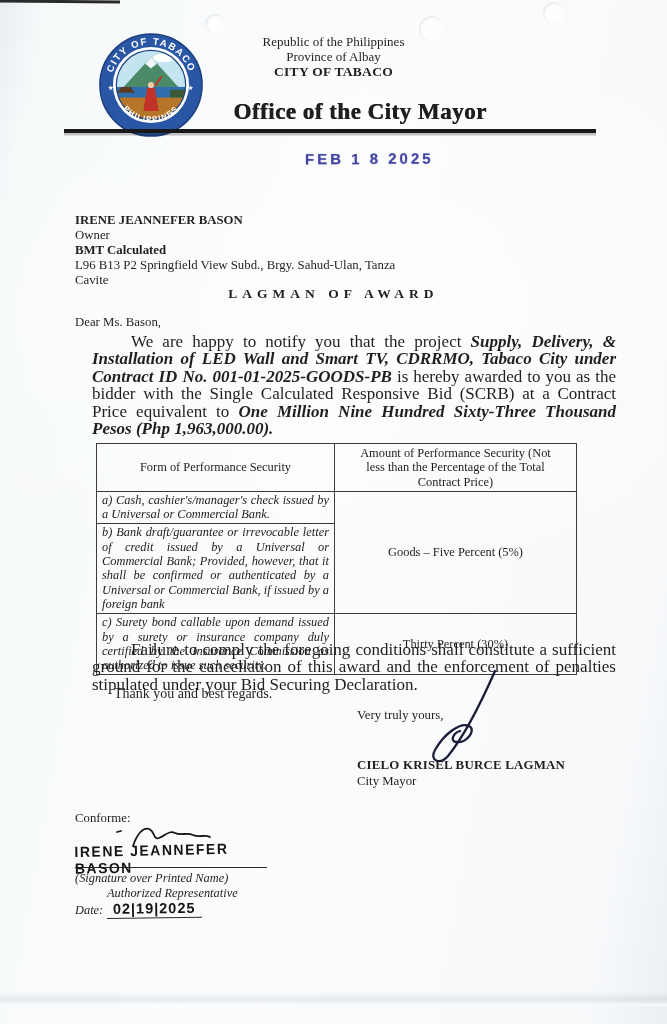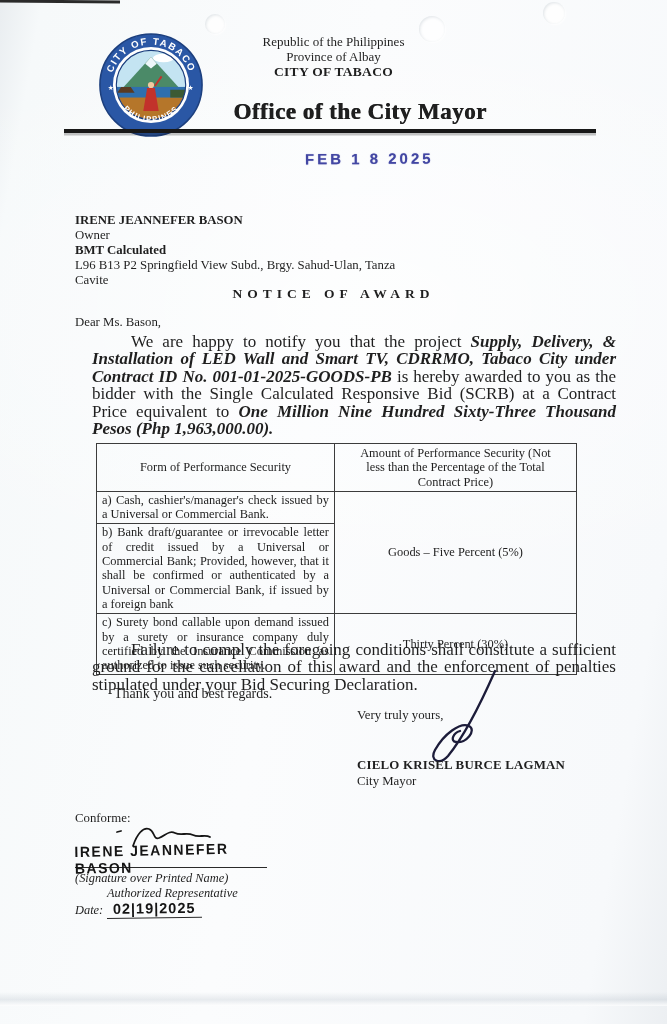--- a/index.html
+++ b/index.html
@@ -60,21 +60,21 @@
   .p2 { top:403px; }
   .p3 { top:641px; }
   .bi { font-weight:bold; font-style:italic; }
   .thanks { position:absolute; left:114px; top:686px; font-size:14px; }
 
   
   .ps-table { position:absolute; left:96px; top:443px; width:481px;
               border-collapse:collapse; font-size:12.4px; line-height:14.3px; color:#1d1d1d; }
   .ps-table th, .ps-table td { border:1.4px solid #3c3c3c; padding:1px 5px 2px 5px; font-weight:normal; vertical-align:middle; }
   .ps-table th { text-align:center; height:40px; padding:2px 23px; }
-  .ps-table td.form { width:238px; text-align:justify; }
+  .ps-table td.form { width:238px; text-align:justify;font-style:italic; }
   .ps-table td.amt { text-align:center; }
 
   
   .vty { position:absolute; left:357px; top:708px; font-size:12.8px; }
   .sig-mayor { position:absolute; left:398px; top:668px; width:110px; height:98px; }
   .mayor-name { position:absolute; left:357px; top:758px; font-size:12.9px; font-weight:bold; letter-spacing:.2px; }
   .mayor-title { position:absolute; left:357px; top:774px; font-size:12.8px; }
 
   .conforme-label { position:absolute; left:75px; top:811px; font-size:12.8px; }
   .conf-sig { position:absolute; left:103px; top:824px; width:130px; height:26px; }
@@ -149,21 +149,21 @@
   <div class="stamp">FEB 1 8  2025</div>
 
   <div class="recipient">
     <div class="b">IRENE JEANNEFER BASON</div>
     <div>Owner</div>
     <div class="b">BMT Calculated</div>
     <div>L96 B13 P2 Springfield View Subd., Brgy. Sahud-Ulan, Tanza</div>
     <div>Cavite</div>
   </div>
 
-  <div class="noa">NOTICE OF AWARD</div>
+  <div class="noa">LAGMAN OF AWARD</div>
 
   <div class="salutation">Dear Ms. Bason,</div>
 
   <p class="para p1"><span>We are happy to notify you that the project </span><span class="bi">Supply, Delivery, &amp; Installation of LED Wall and Smart TV, CDRRMO, Tabaco City under Contract ID No. 001-01-2025-GOODS-PB</span><span> is hereby awarded to you as the bidder with the Single Calculated Responsive Bid (SCRB) at a Contract Price equivalent to </span><span class="bi">One Million Nine Hundred Sixty-Three Thousand Pesos (Php 1,963,000.00).</span></p>
 
 
   <table class="ps-table">
     <tbody>
       <tr>
         <th>Form of Performance Security</th>

